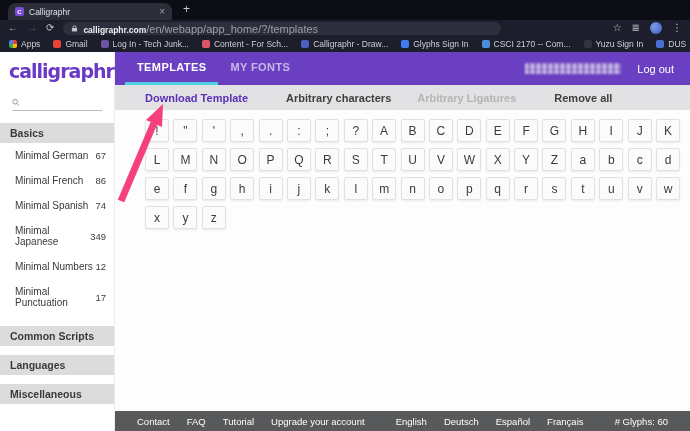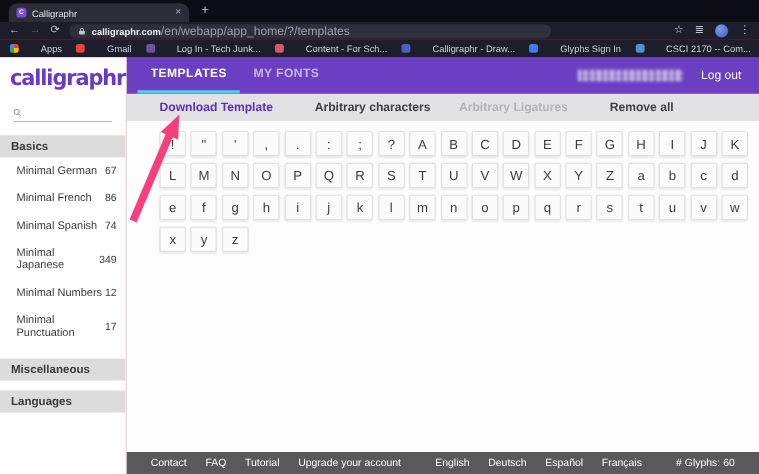--- a/index.html
+++ b/index.html
@@ -1,17 +1,17 @@
 <!DOCTYPE html>
 <html><head>
 <meta charset="utf-8">
 <style>
   * { margin:0; padding:0; box-sizing:border-box; }
   body { font-family:"Liberation Sans", sans-serif; background:#e8e8e8; }
-  .screen { position:relative; width:690px; height:431px; overflow:hidden; background:#b91c1c; }
+  .screen { position:relative; width:690px; height:431px; overflow:hidden; background:#ffffff; }
 
   
   .tabstrip { position:absolute; top:0; left:0; right:0; height:20px; background:#0c0d15; }
   .tab { position:absolute; left:8px; top:3px; width:164px; height:17px; background:#2b2d39;
          border-radius:8px 8px 0 0; display:flex; align-items:center; padding:0 7px; gap:5px; }
   .tab-favicon { width:9px; height:9px; background:#7a4bd6; border-radius:2px; flex:0 0 auto;
                  display:flex; align-items:center; justify-content:center; color:#fff; font-size:6px; font-weight:bold; }
   .tab-title { color:#dfe1e8; font-size:8.5px; flex:1; white-space:nowrap; overflow:hidden; }
   .tab-close { color:#9aa0ab; font-size:10px; line-height:1; }
   .newtab { position:absolute; left:183px; top:2px; color:#c6c9d2; font-size:12px; }
@@ -23,21 +23,21 @@
   .urlpill { height:13px; border-radius:7px; background:#2d2f3c; display:flex; align-items:center;
              padding:0 8px; gap:5px; width:438px; }
   .lock-ico { width:7px; height:7px; flex:0 0 auto; }
   .url-domain { color:#eceef2; font-size:8.5px; font-weight:bold; }
   .url-path { color:#9aa0a6; font-size:11px; }
   .addr-right { margin-left:auto; display:flex; align-items:center; gap:10px; }
   .avatar { width:12px; height:12px; border-radius:50%; background:radial-gradient(circle at 35% 35%, #7d9bE8, #3b5bbd); }
 
   .bookmarksbar { position:absolute; top:36px; left:0; right:0; height:16px; background:#1c1e2b;
                   display:flex; align-items:center; gap:13px; padding:0 9px; overflow:hidden; }
-  .bm { display:flex; align-items:center; gap:20px; flex:0 0 auto; }
+  .bm { display:flex; align-items:center; gap:4px; flex:0 0 auto; }
   .bm-ico { width:8px; height:8px; border-radius:2px; flex:0 0 auto; }
   .bm-label { color:#ced1d9; font-size:8.5px; white-space:nowrap; }
 
   
   .sidebar { position:absolute; left:0; top:52px; width:115px; bottom:0; background:#ffffff; z-index:2;
              border-right:1px solid #ececec; }
   .logo { padding:7px 0 0 9px; font-family:"DejaVu Sans", sans-serif; font-weight:800; font-size:19px;
           letter-spacing:-1px; color:#6a3ac6; transform:scaleY(1.04); transform-origin:top left; }
   .search { margin:13px 12px 0 12px; border-bottom:1px solid #b9b9b9; display:flex; align-items:center; height:17px; gap:4px; }
   .search input { border:none; outline:none; width:100%; font-size:10px; background:transparent;
@@ -191,22 +191,23 @@
         <div class="side-item">
         <span>Minimal Numbers</span>
         <span class="count">12</span>
       </div>
         <div class="side-item">
         <span>Minimal Punctuation</span>
         <span class="count">17</span>
       </div>
       </div>
     <div class="side-sections">
+        <div class="section-header">Common Scripts</div>
+        <div class="section-header">Languages</div>
         <div class="section-header">Miscellaneous</div>
-        <div class="section-header">Languages</div>
       </div>
   </div>
 
   <div class="appheader">
     <div class="apptabs">
       <div class="apptab active">TEMPLATES</div>
       <div class="apptab">MY FONTS</div>
     </div>
     <div class="header-right">
       <div class="email-redacted"></div>

